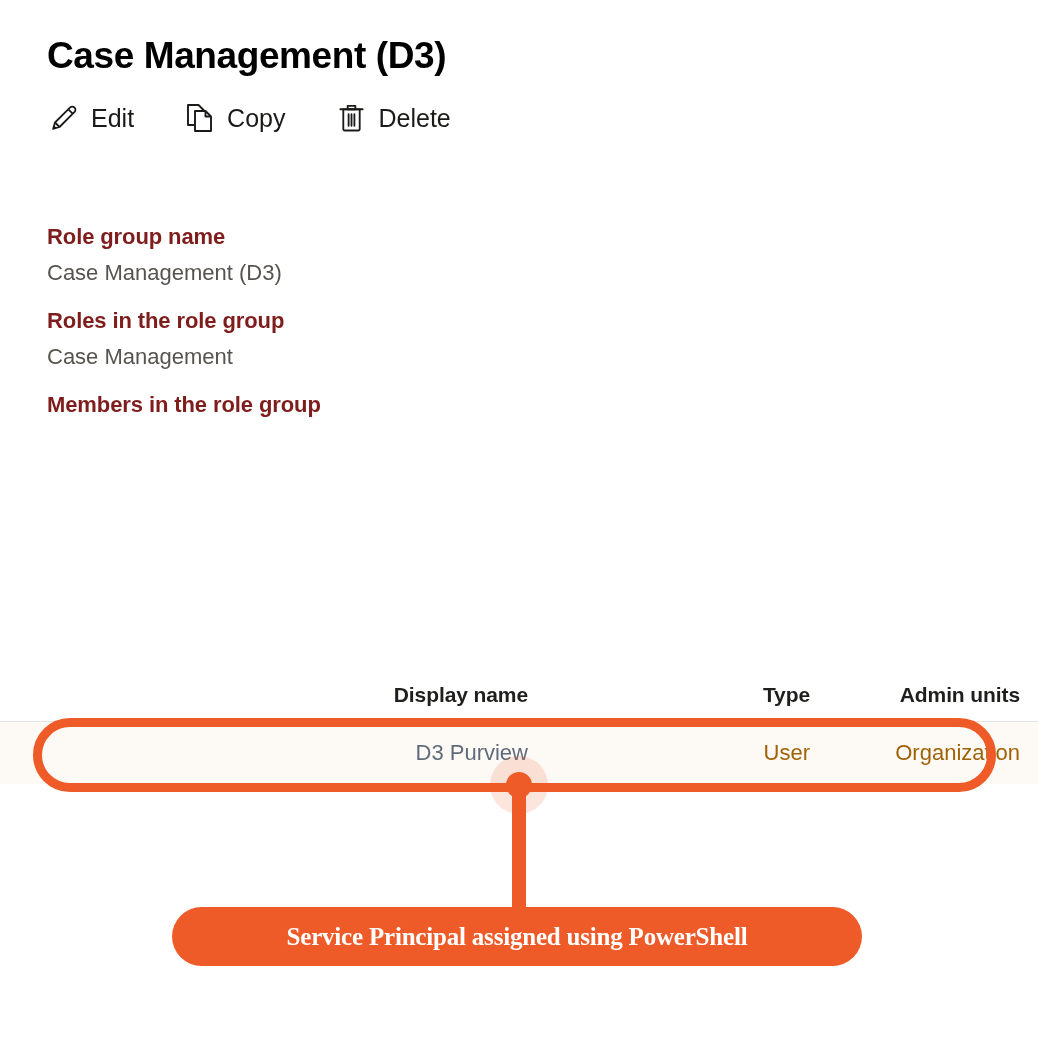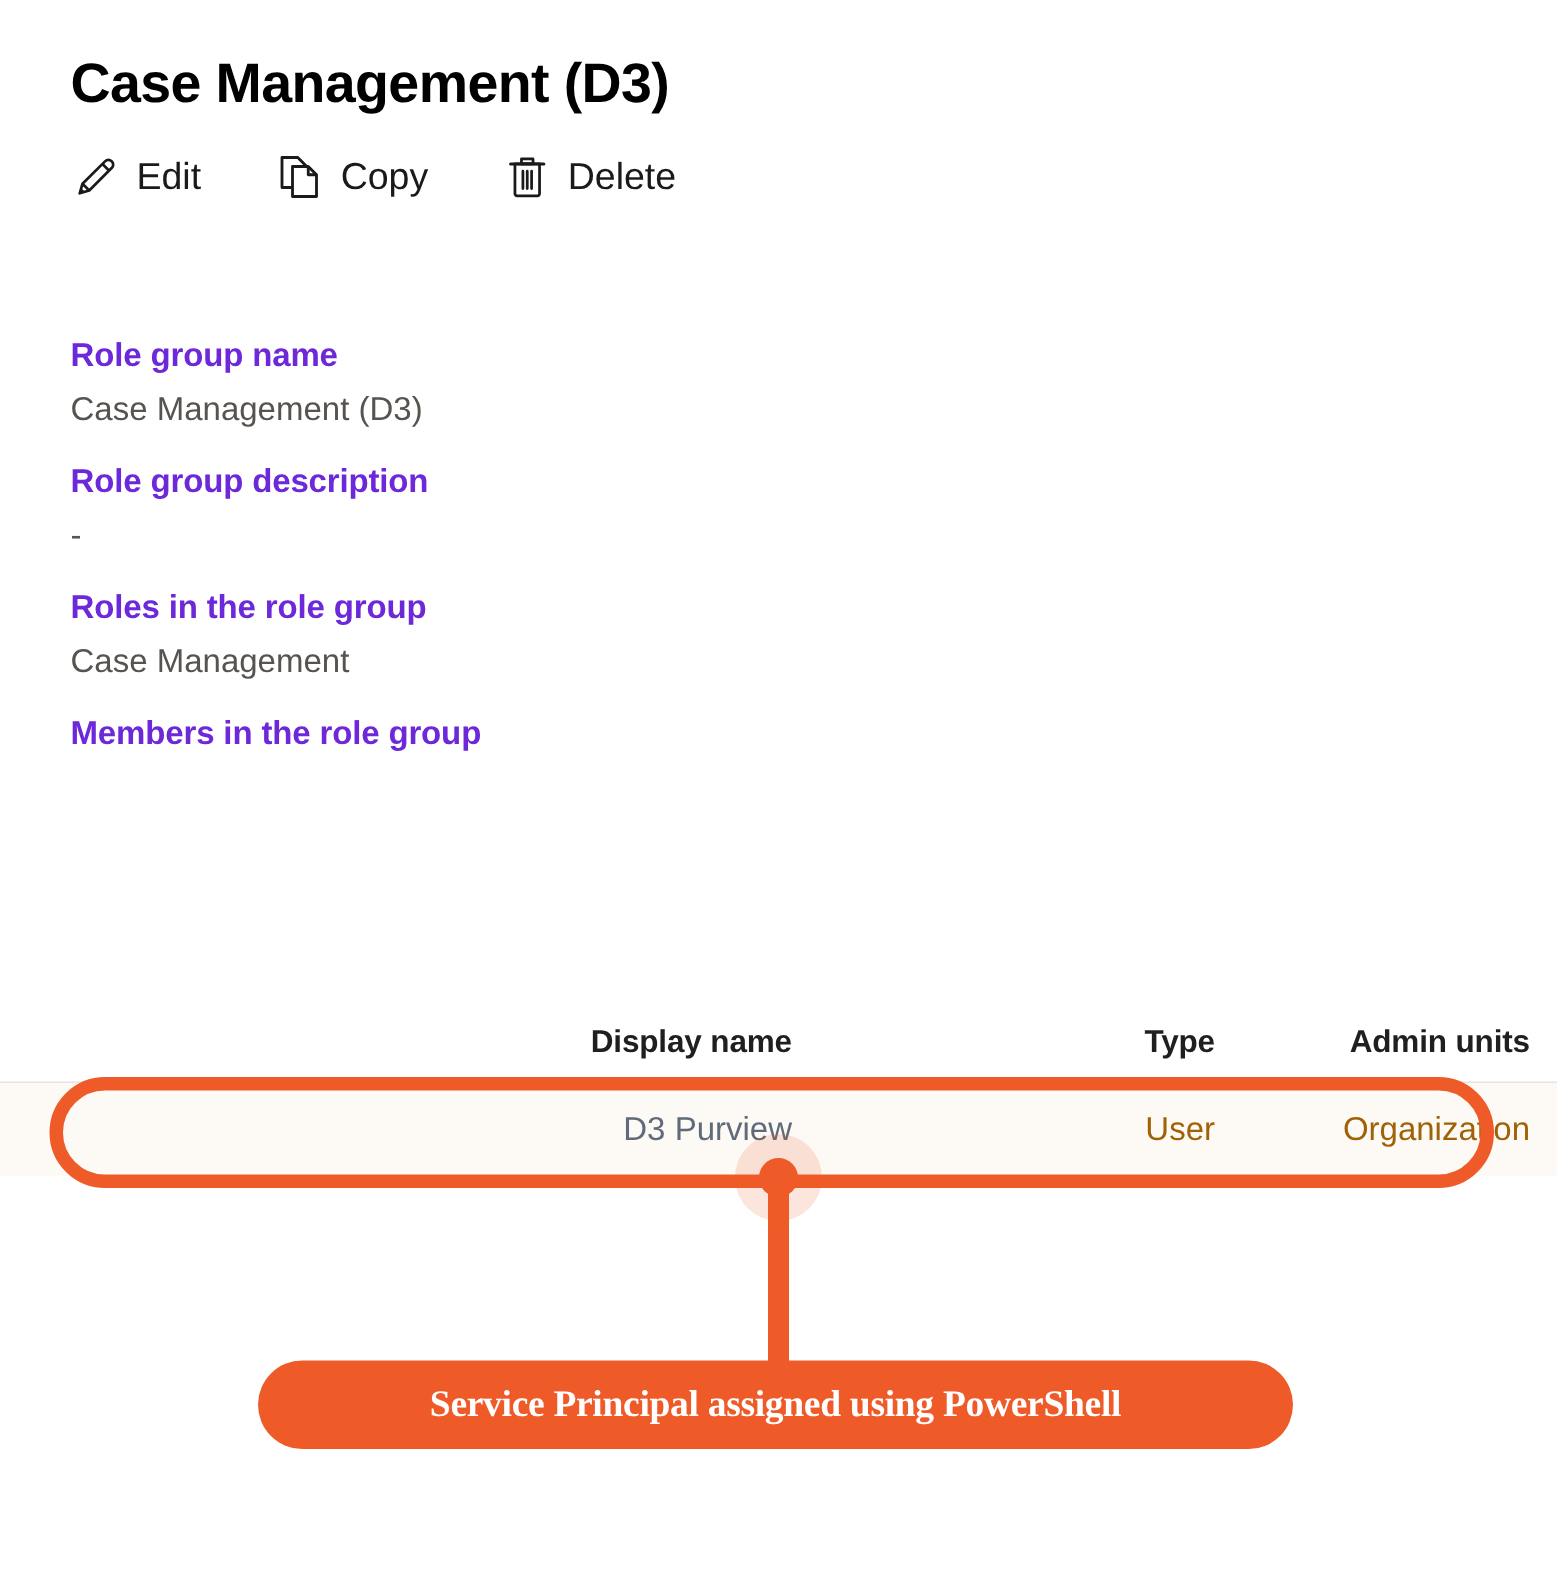--- a/index.html
+++ b/index.html
@@ -78,21 +78,21 @@
     position: absolute;
     left: 47px;
     top: 222px;
     width: 700px;
   }
   .field { margin-bottom: 18px; }
   .field:last-child { margin-bottom: 0; }
   .field-label {
     font-size: 22px;
     font-weight: 700;
-    color: #6d28d9;
+    color: #7f1d1d;
     line-height: 30px;
     letter-spacing: -0.1px;
     margin-bottom: 6px;
     white-space: nowrap;
   }
   .field-value {
     font-size: 22px;
     font-weight: 400;
     color: #57534f;
     line-height: 30px;
@@ -261,24 +261,20 @@
 
   </div>
 
   <div class="fields">
 
     <div class="field">
       <div class="field-label">Role group name</div>
       <div class="field-value">Case Management (D3)</div>
     </div>
 
-    <div class="field">
-      <div class="field-label">Role group description</div>
-      <div class="field-value">-</div>
-    </div>
 
     <div class="field">
       <div class="field-label">Roles in the role group</div>
       <div class="field-value">Case Management</div>
     </div>
 
     <div class="field">
       <div class="field-label no-value">Members in the role group</div>
     </div>
 

